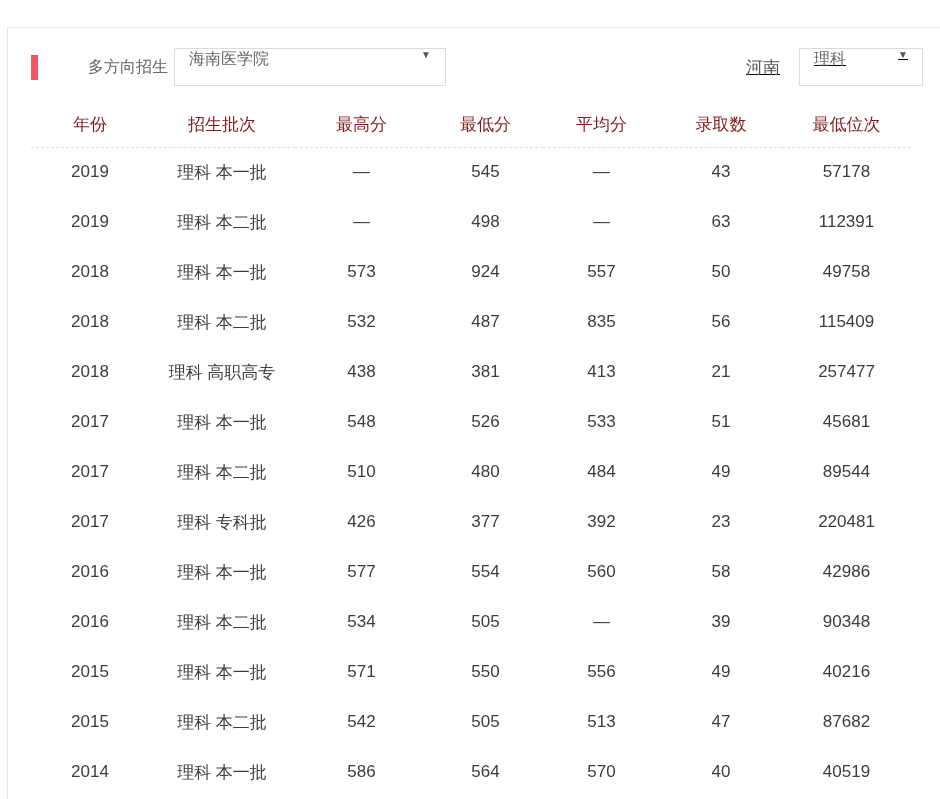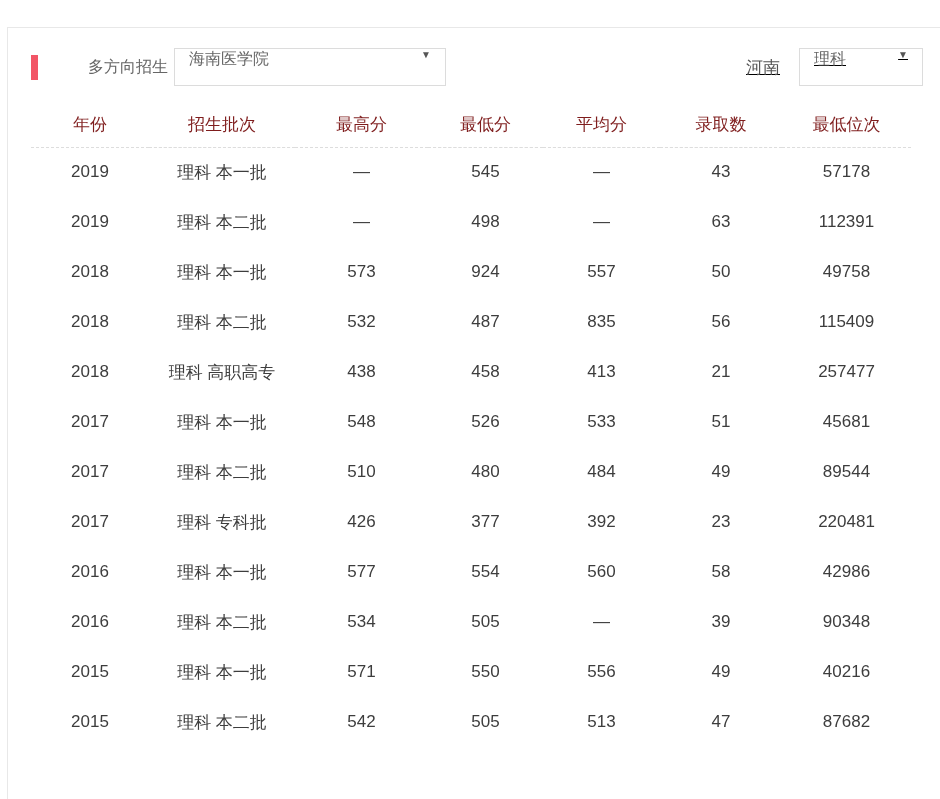--- a/index.html
+++ b/index.html
@@ -185,21 +185,21 @@
               <td>532</td>
               <td>487</td>
               <td>835</td>
               <td>56</td>
               <td>115409</td>
             </tr>
             <tr>
               <td>2018</td>
               <td>理科 高职高专</td>
               <td>438</td>
-              <td>458</td>
+              <td>381</td>
               <td>413</td>
               <td>21</td>
               <td>257477</td>
             </tr>
             <tr>
               <td>2017</td>
               <td>理科 本一批</td>
               <td>548</td>
               <td>526</td>
               <td>533</td>
@@ -253,18 +253,27 @@
             </tr>
             <tr>
               <td>2015</td>
               <td>理科 本二批</td>
               <td>542</td>
               <td>505</td>
               <td>513</td>
               <td>47</td>
               <td>87682</td>
             </tr>
+            <tr>
+              <td>2014</td>
+              <td>理科 本一批</td>
+              <td>586</td>
+              <td>564</td>
+              <td>570</td>
+              <td>40</td>
+              <td>40519</td>
+            </tr>
           </tbody>
       </table>
     </div>
 
   </div>
 </div>
 
 </body></html>

